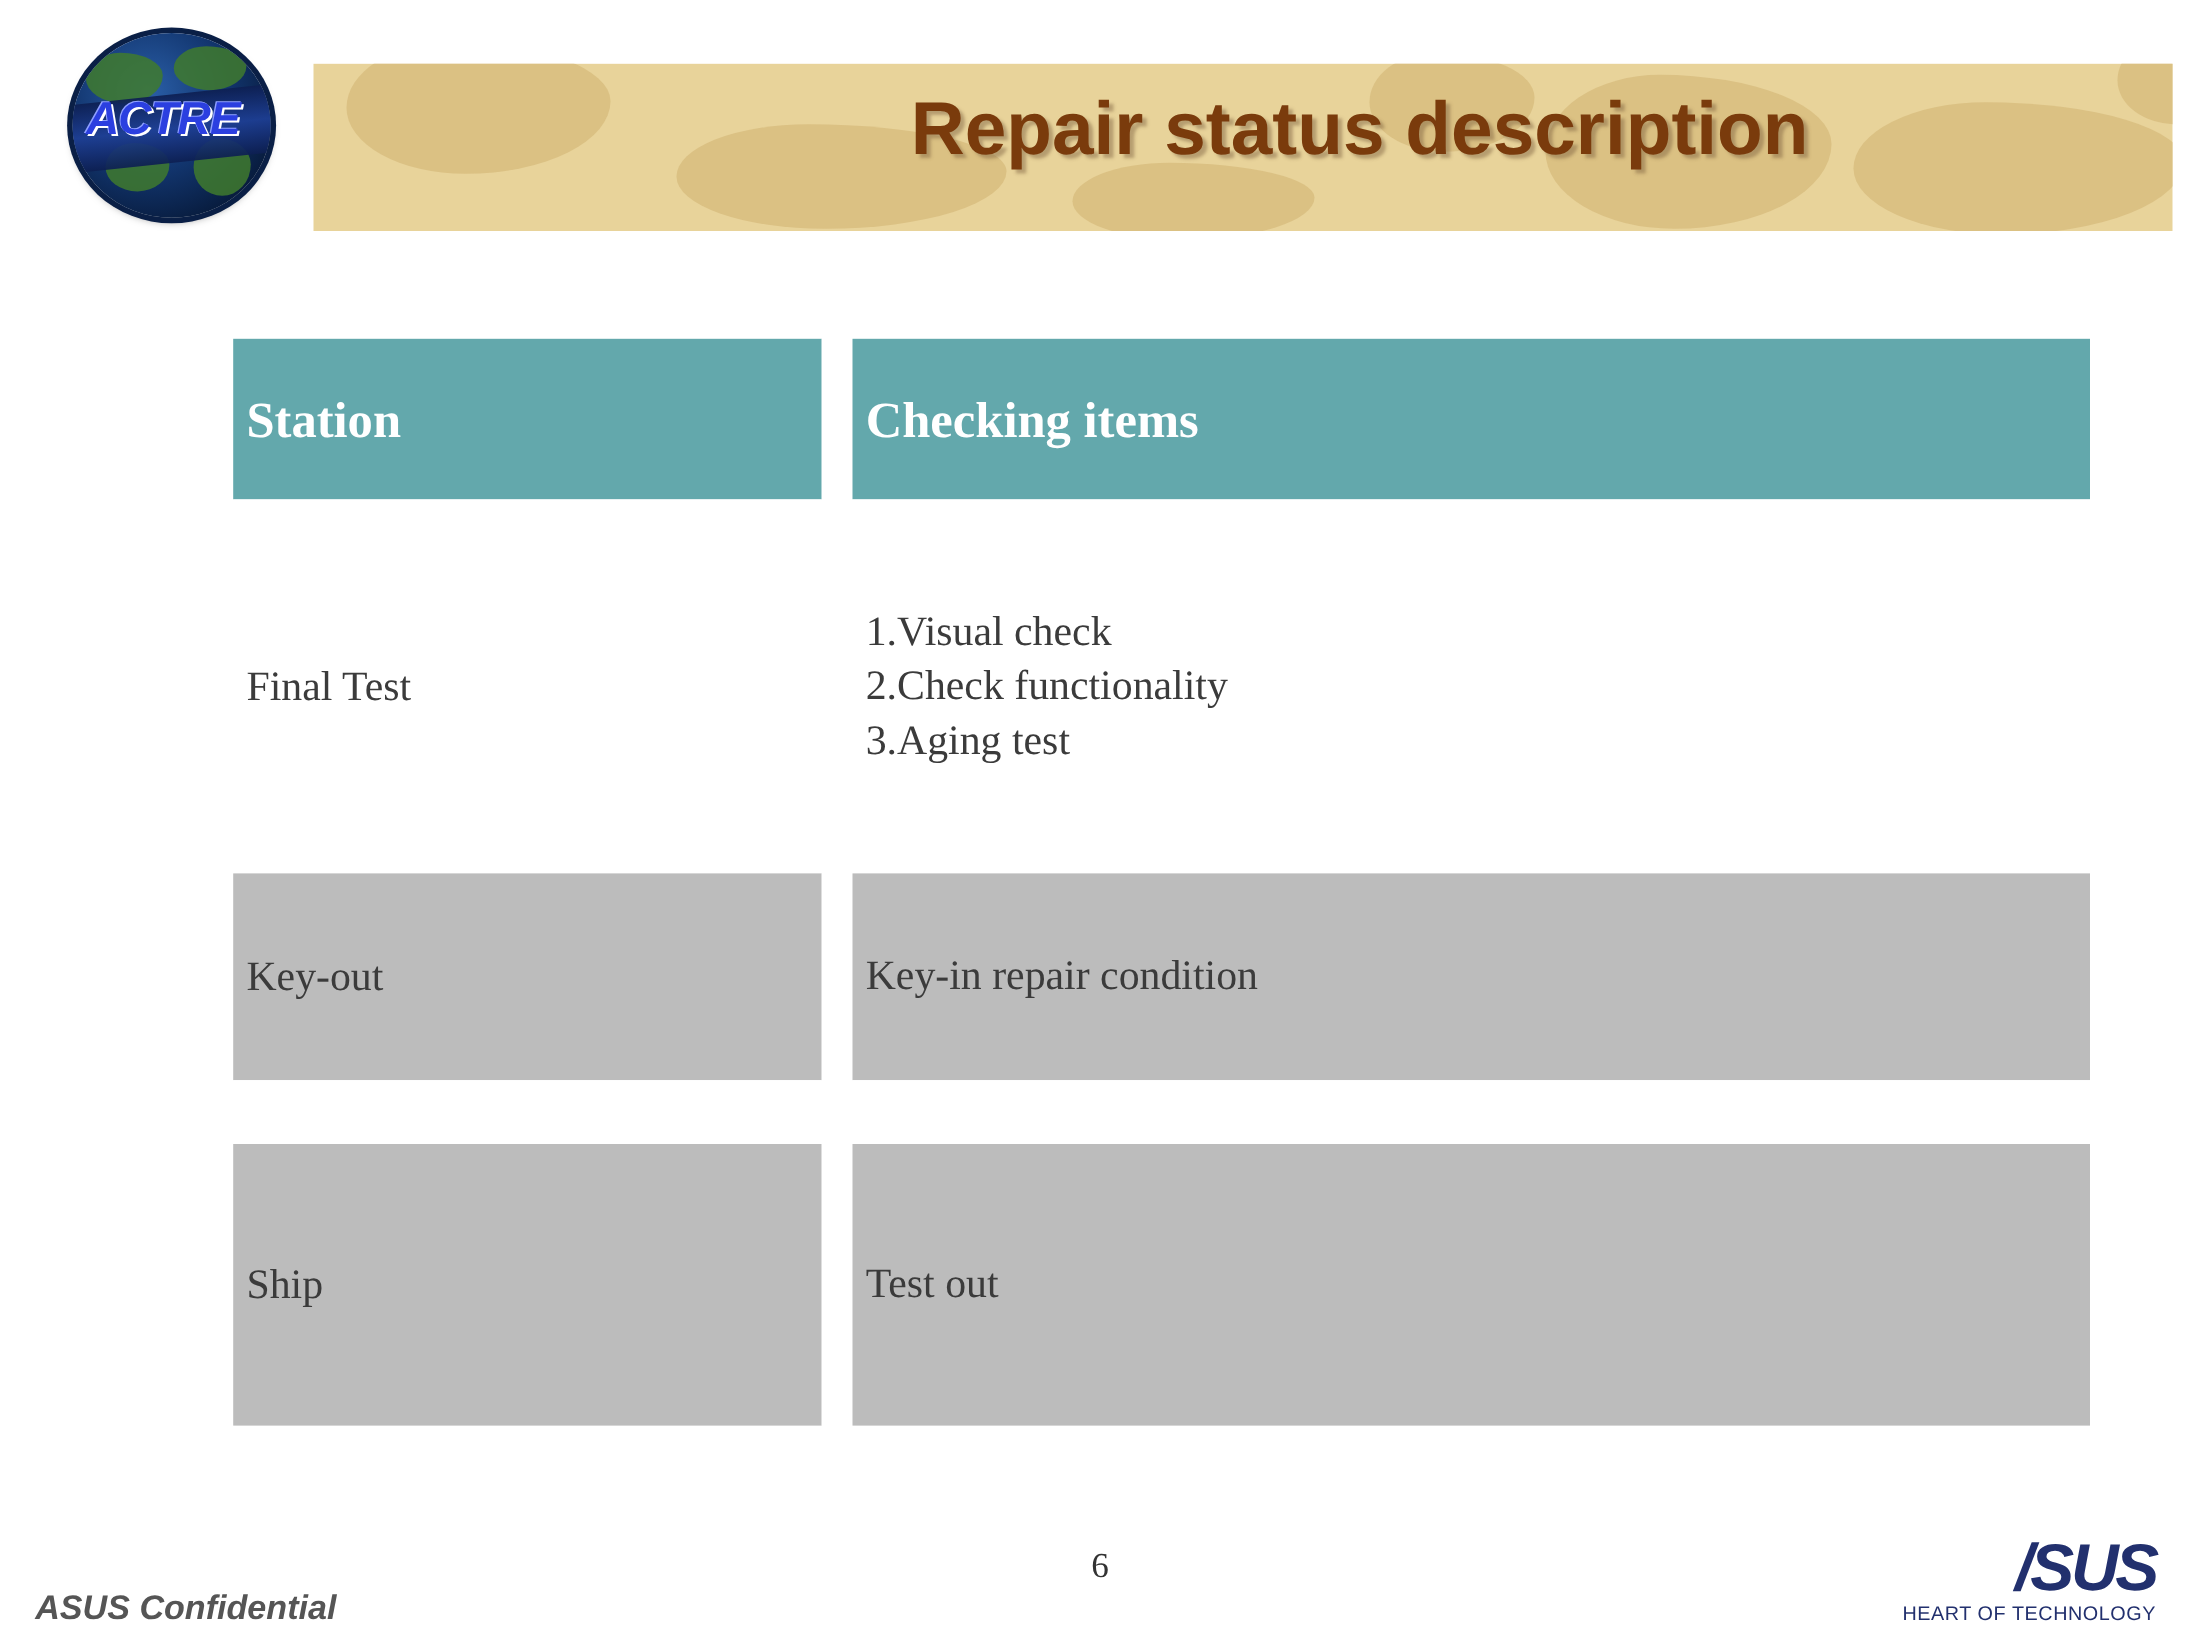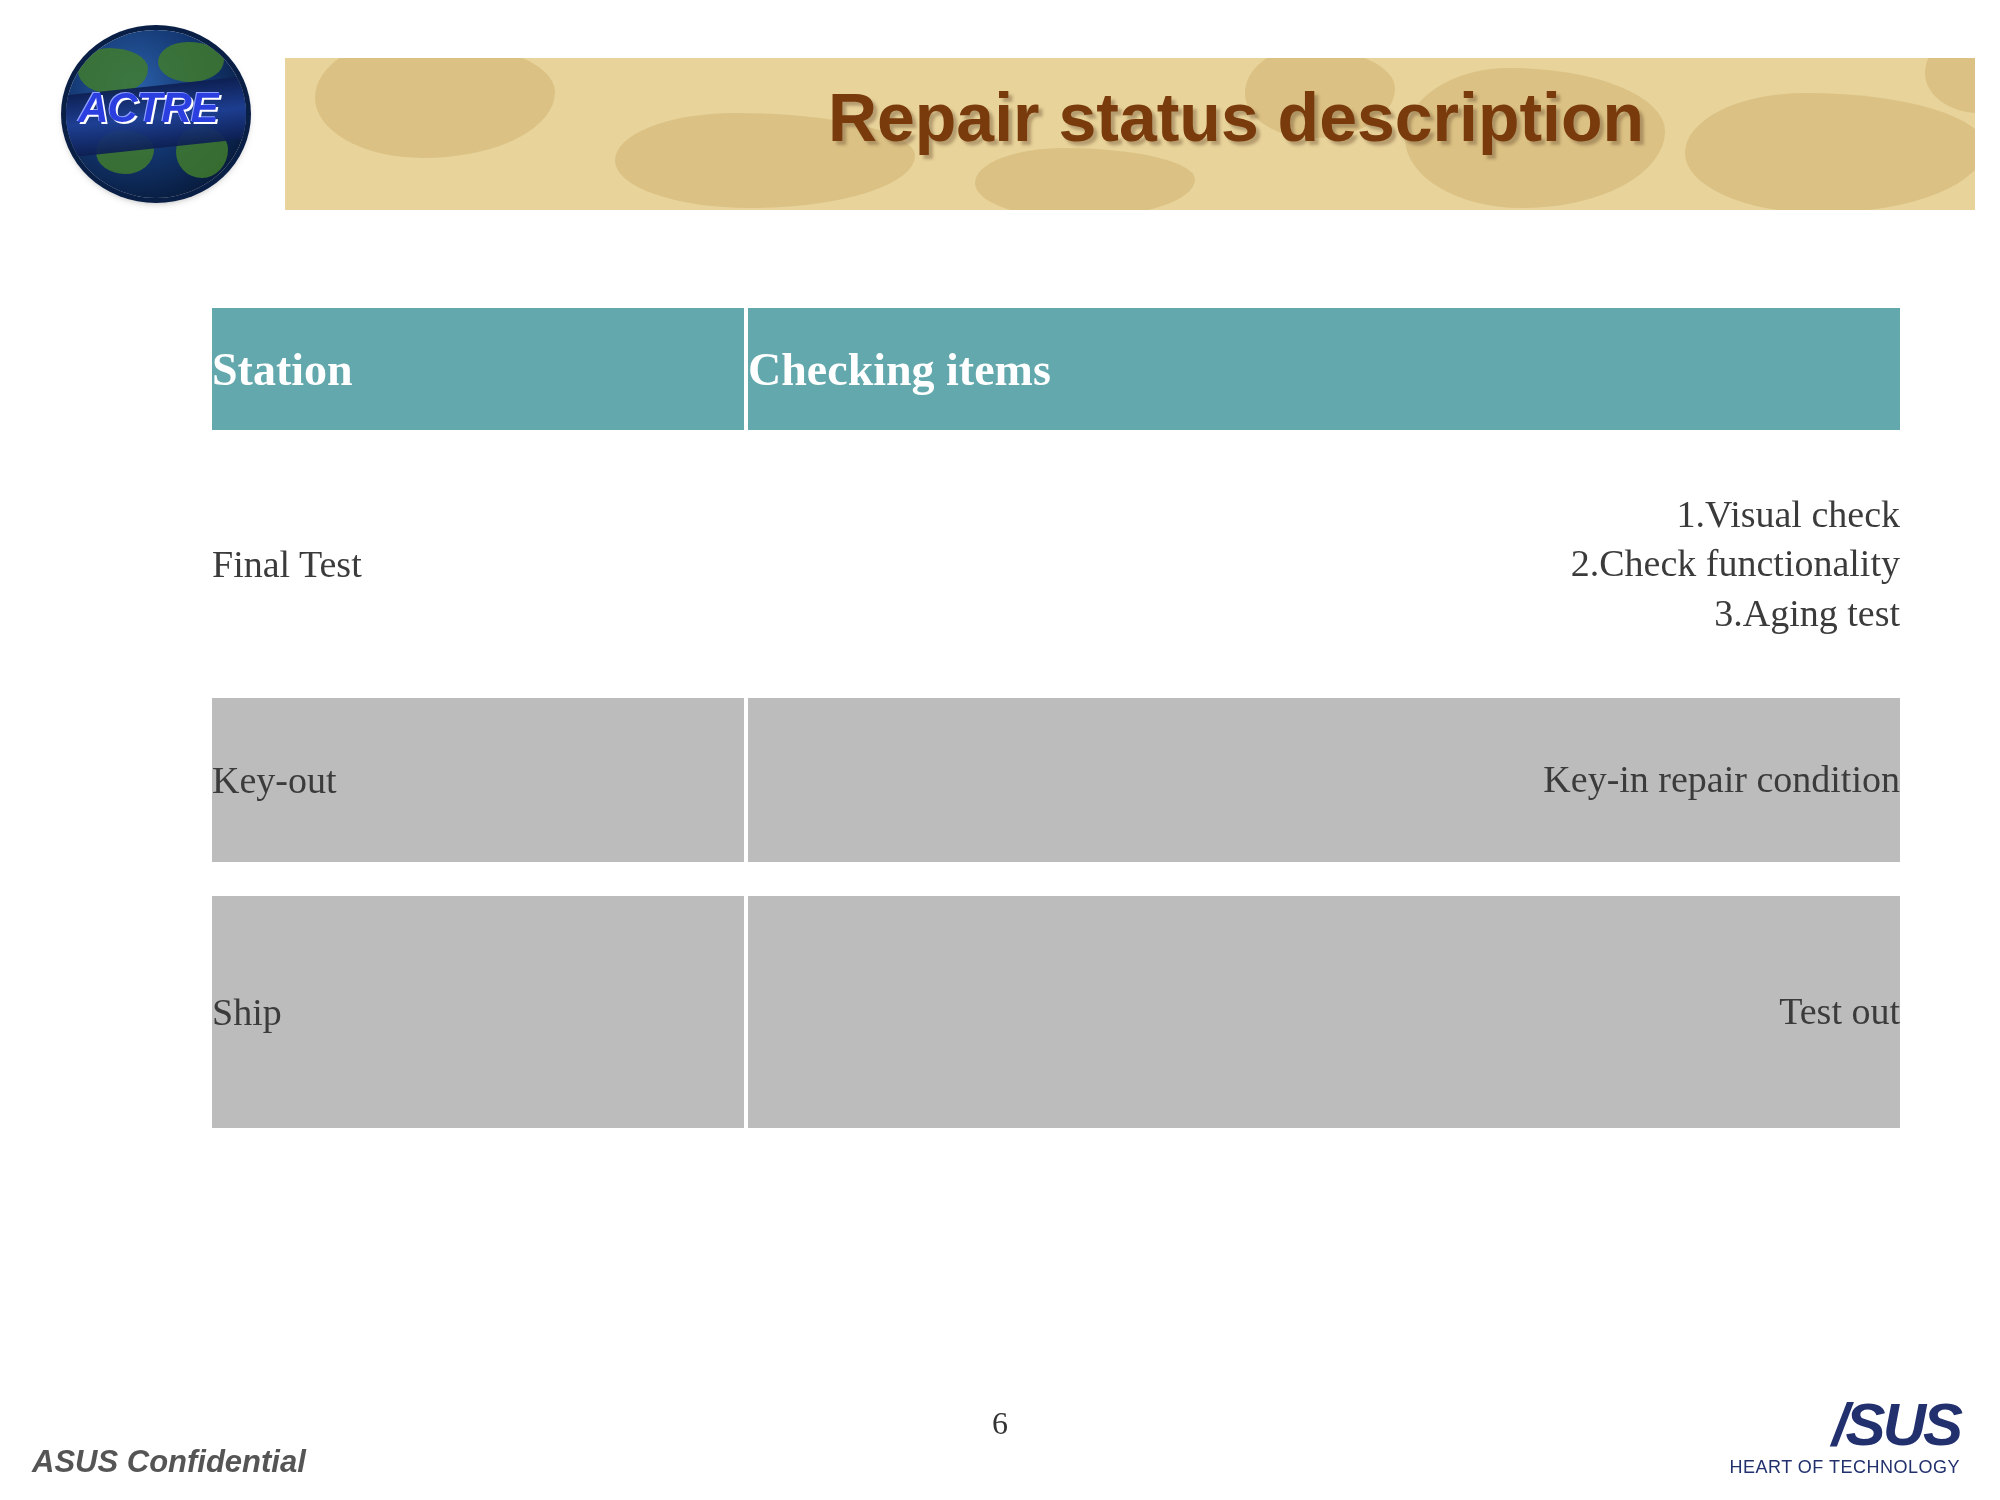--- a/index.html
+++ b/index.html
@@ -108,24 +108,24 @@
   .tbl {
     position: absolute;
     left: 212px;
     top: 308px;
     width: 1688px;
     border-collapse: separate;
     border-spacing: 0;
   }
   .tbl td, .tbl th {
     vertical-align: middle;
-    padding: 0;
+    padding: 12px;
   }
   .col-station { width: 532px; }
-  .col-items   { width: 1152px; text-align: right; }
+  .col-items   { width: 1152px; }
 
   .hdr-cell {
     background: #63a8ac;
     color: #ffffff;
     font-size: 46px;
     font-weight: bold;
     height: 122px;
     padding-left: 20px;
     text-align: left;
   }

